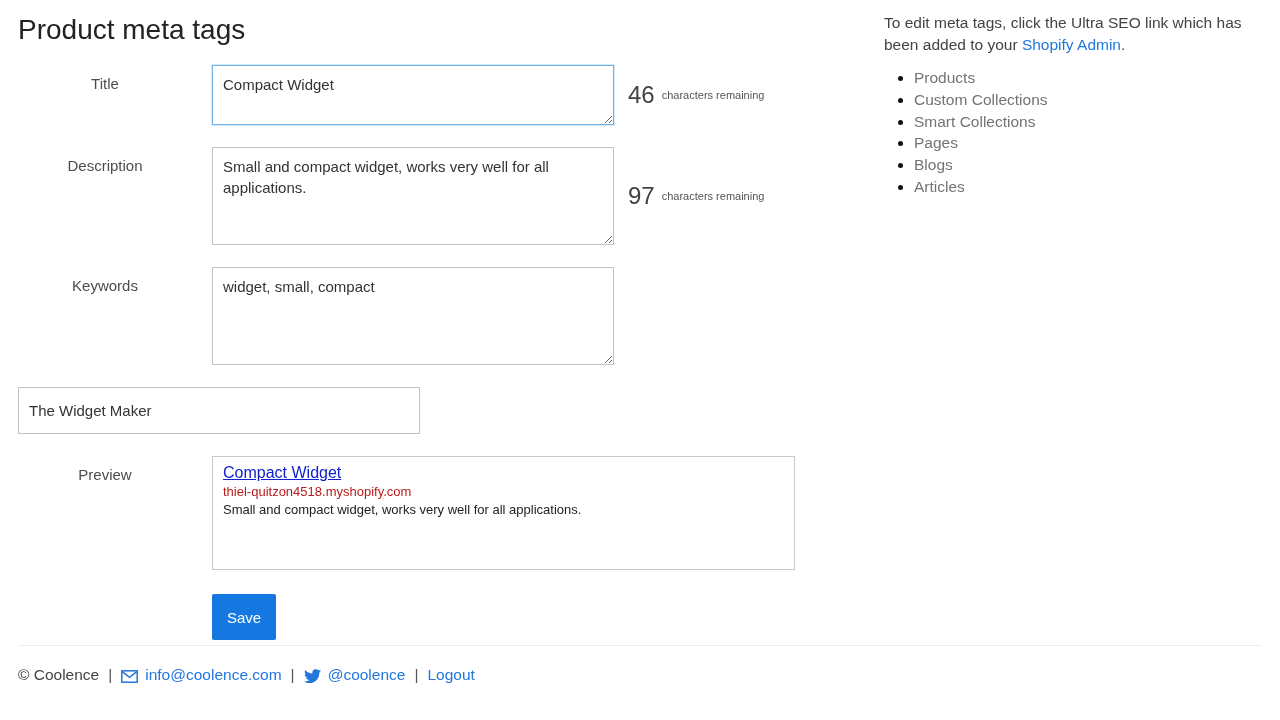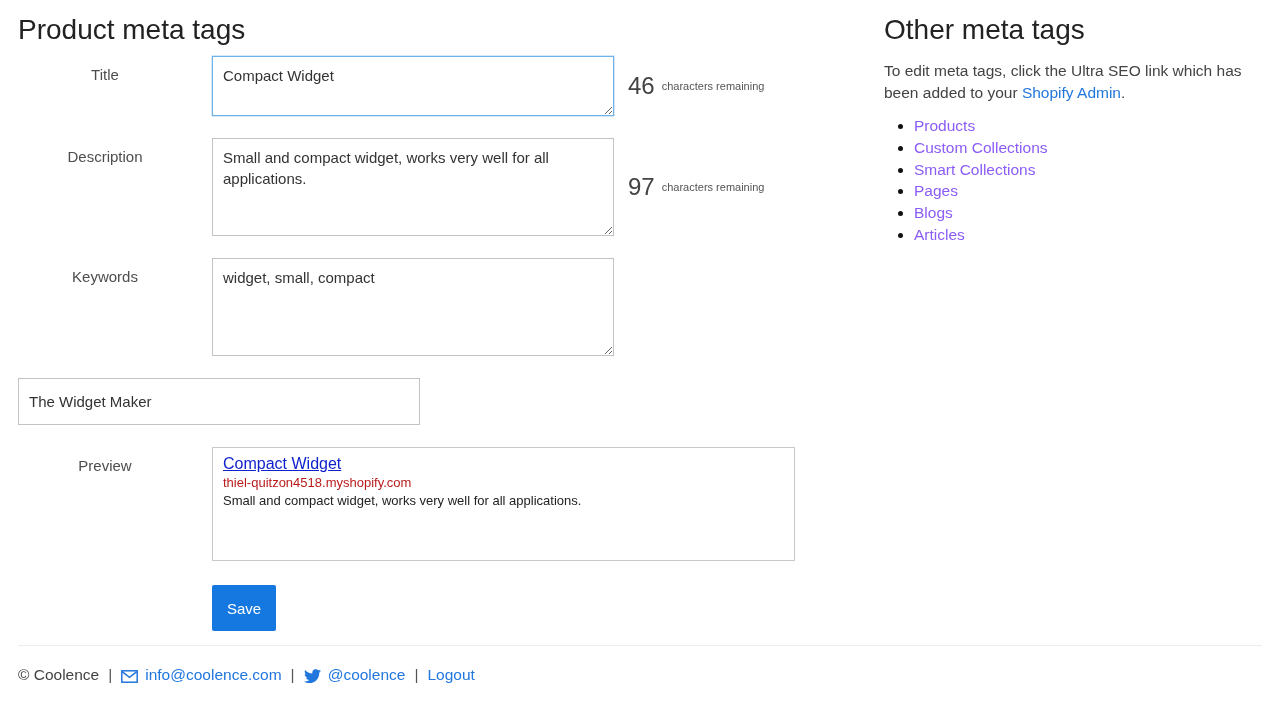--- a/index.html
+++ b/index.html
@@ -3,21 +3,21 @@
 <meta charset="utf-8">
 <style>
   * { box-sizing: border-box; margin: 0; padding: 0; }
   html, body { width: 1280px; height: 720px; background: #ffffff; overflow: hidden; }
   body { font-family: "Liberation Sans", sans-serif; color: #434343; position: relative; }
 
   h1 { font-size: 28px; font-weight: 400; color: #222222; line-height: 36px; }
 
   
   .left-col { position: absolute; left: 18px; top: 12px; width: 850px; }
-  .left-col h1 { margin-bottom: 8px; }
+  .left-col h1 { margin-bottom: 17px; }
 
   .form-row { display: flex; margin-bottom: 22px; }
   .label-col {
     width: 194px; text-align: center; padding-right: 20px; padding-top: 9px;
     font-size: 15px; color: #4d4d4d; line-height: 20px; flex: none;
   }
   .field-col { flex: none; display: flex; }
 
   textarea, input[type="text"] {
     font-family: "Liberation Sans", sans-serif; font-size: 15px; color: #333333;
@@ -51,21 +51,21 @@
     padding: 6px 15px; height: 46px; cursor: pointer;
   }
 
   
   .right-col { position: absolute; left: 884px; top: 12px; width: 378px; }
   .right-col h1 { margin-bottom: 12px; }
   .intro { font-size: 15.5px; line-height: 22px; color: #434343; }
   a.link { color: #2277dd; text-decoration: none; cursor: pointer; }
   .meta-list { margin-top: 11px; padding-left: 30px; }
   .meta-list li { font-size: 15.5px; line-height: 21.8px; color: #111111; }
-  .meta-list li a { color: #8b5cf6; text-decoration: none; cursor: pointer; }
+  .meta-list li a { color: #737373; text-decoration: none; cursor: pointer; }
 
   
   .footer-divider { position: absolute; left: 18px; right: 18px; top: 645px; border-top: 1px solid #ededed; }
   .footer {
     position: absolute; left: 18px; top: 666px; display: flex; align-items: center;
     font-size: 15.5px; color: #434343; white-space: nowrap;
   }
   .footer .sep { margin: 0 9px; color: #555555; }
   .footer a { color: #2277dd; text-decoration: none; display: inline-flex; align-items: center; cursor: pointer; }
   .footer .ico { display: inline-flex; margin-right: 7px; position: relative; top: 1px; }
@@ -121,21 +121,20 @@
       </div>
     </div>
   </div>
 
   <div class="save-row">
     <button class="save-btn">Save</button>
   </div>
 </div>
 
 <div class="right-col">
-  <h1>Other meta tags</h1>
   <p class="intro"><span>To edit meta tags, click the Ultra SEO link which has been added to your </span><a class="link">Shopify Admin</a><span>.</span></p>
   <ul class="meta-list">
     <li><a>Products</a></li>
     <li><a>Custom Collections</a></li>
     <li><a>Smart Collections</a></li>
     <li><a>Pages</a></li>
     <li><a>Blogs</a></li>
     <li><a>Articles</a></li>
   </ul>
 </div>

